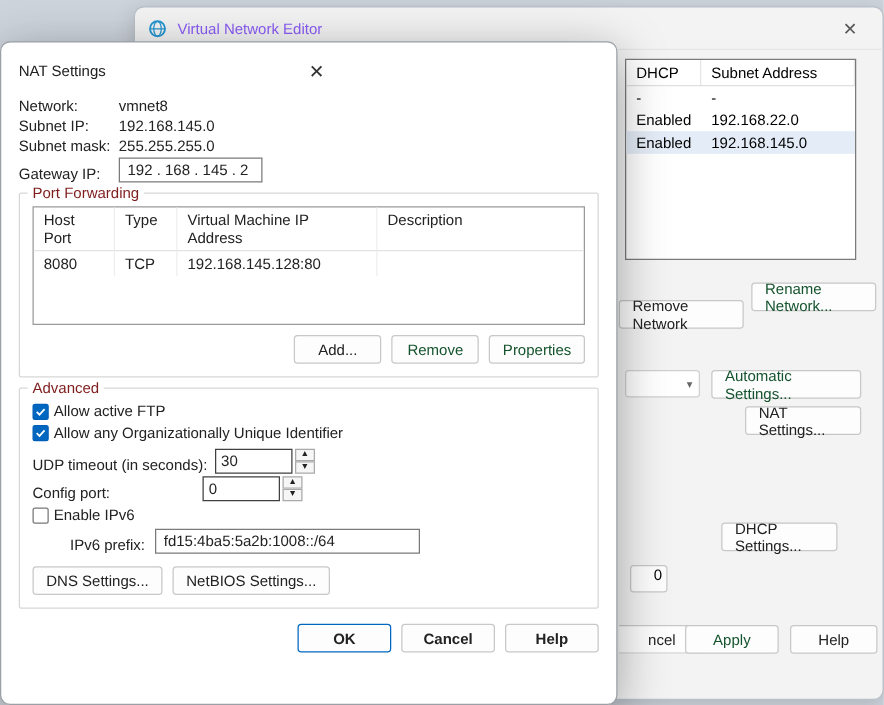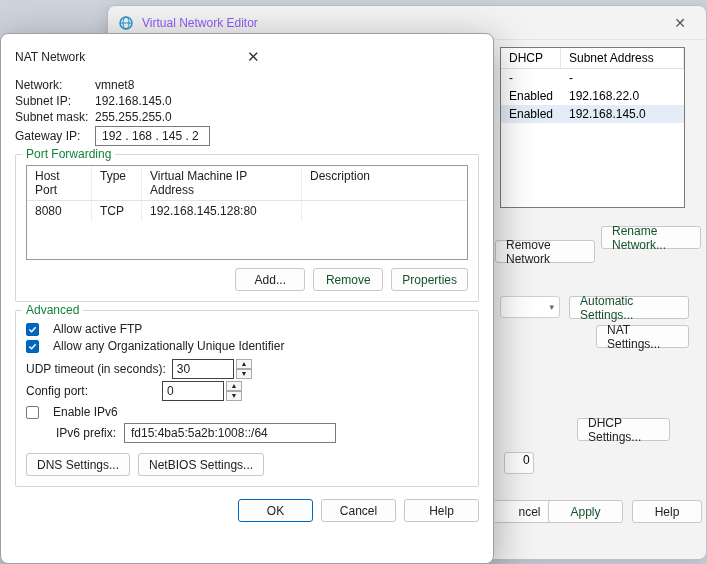--- a/index.html
+++ b/index.html
@@ -50,48 +50,48 @@
   .dialog {
     position: absolute; left: 0; top: 33px; width: 494px; height: 531px;
     background: #fff; border: 1px solid #9aa0a6; border-radius: 8px;
     box-shadow: 0 10px 40px rgba(0,0,0,.35);
     padding: 12px 14px 14px 14px;
     color: #222;
   }
   .dlg-title { font-size: 12px; padding: 2px 0 10px 0; display:flex; align-items:center;}
   .dlg-title span { flex:1; }
   .dlg-x { font-size: 15px; font-weight: 300; color:#333; padding: 0 6px; }
-  .row { display: flex; align-items: center; margin: 2px 0; gap: 6px; }
+  .row { display: flex; align-items: flex-end; margin: 2px 0; gap: 6px; }
   .lbl { min-width: 74px; }
   .ipbox { border: 1px solid #7a7a7a; background:#fff; padding: 2px 6px; height: 20px; display:inline-flex; align-items:center; min-width: 115px;}
   .group {
     border: 1px solid #d7d7d7; border-radius: 2px; margin-top: 8px; padding: 8px 10px 10px 10px; position: relative;
   }
-  .group-title { position:absolute; top:-8px; left:6px; background:#fff; padding:0 4px; color:#15803d; }
+  .group-title { position:absolute; top:-8px; left:6px; background:#fff; padding:0 4px; color:#7f1d1d; }
   .pf-table { border:1px solid #9a9a9a; background:#fff; margin-top:2px; }
   .pf-head { display:flex; border-bottom:1px solid #e3e3e3; }
   .pf-head > div, .pf-body-row > div { padding: 3px 8px; border-right:1px solid #eee; }
   .pf-body { height: 58px; }
   .pf-body-row { display:flex; }
   .col-hp { width: 65px; }
   .col-type { width: 50px; }
   .col-vm { width: 160px; }
   .col-desc { flex:1; border-right:none !important;}
   .pf-btns { display:flex; justify-content:flex-end; gap:8px; margin-top:8px; }
-  .check { display:flex; align-items:center; gap:14px; margin:3px 0;}
+  .check { display:flex; align-items:center; gap:4px; margin:3px 0;}
   .chkbox { width:13px; height:13px; border:1px solid #005fb8; border-radius:2px; background:#0067c0; display:inline-flex; align-items:center; justify-content:center;}
   .chkbox.off { background:#fff; border-color:#777;}
   .chkbox svg { width:9px; height:9px; }
   .spin-wrap { display:inline-flex; }
   .num-input { border:1px solid #404040; width:62px; height:20px; padding:2px 4px; background:#fff;}
   .spin { display:flex; flex-direction:column; margin-left:2px;}
   .spin-btn { width:16px; height:10px; border:1px solid #aaa; background:#f6f6f6; font-size:7px; line-height:7px; text-align:center;}
   .txt-input { border:1px solid #7a7a7a; height:20px; padding:2px 6px; background:#fff; width: 212px;}
   .adv-btns { display:flex; gap:8px; margin-top:10px;}
-  .dlg-foot { display:flex; justify-content:flex-end; gap:8px; margin-top:12px;}
+  .dlg-foot { display:flex; justify-content:flex-end; gap:8px; margin-top:12px;font-weight:bold;}
   .btn.primary { border-color:#0067c0; }
   .chev { font-size:9px; color:#666; }
 </style>
 </head>
 <body>
 
 <div class="parent-window">
   <div class="parent-titlebar">
     <span class="parent-icon">
       <svg viewBox="0 0 16 16">
@@ -134,21 +134,21 @@
 <div class="bg-btn bg-auto disabled">Automatic Settings...</div>
 <div class="bg-btn bg-nat">NAT Settings...</div>
 <div class="bg-btn bg-dhcp-btn">DHCP Settings...</div>
 <div class="bg-unknown"><span style="padding-left:18px;">0</span></div>
 <div class="bg-btn bg-cancel">ncel</div>
 <div class="bg-btn bg-apply disabled">Apply</div>
 <div class="bg-btn bg-help">Help</div>
 
 <div class="dialog">
   <div class="dlg-title">
-    <span>NAT Network</span>
+    <span>NAT Settings</span>
     <span class="dlg-x">✕</span>
   </div>
 
   <div class="row">
     <span class="lbl">Network:</span>
     <span>vmnet8</span>
   </div>
   <div class="row">
     <span class="lbl">Subnet IP:</span>
     <span>192.168.145.0</span>

